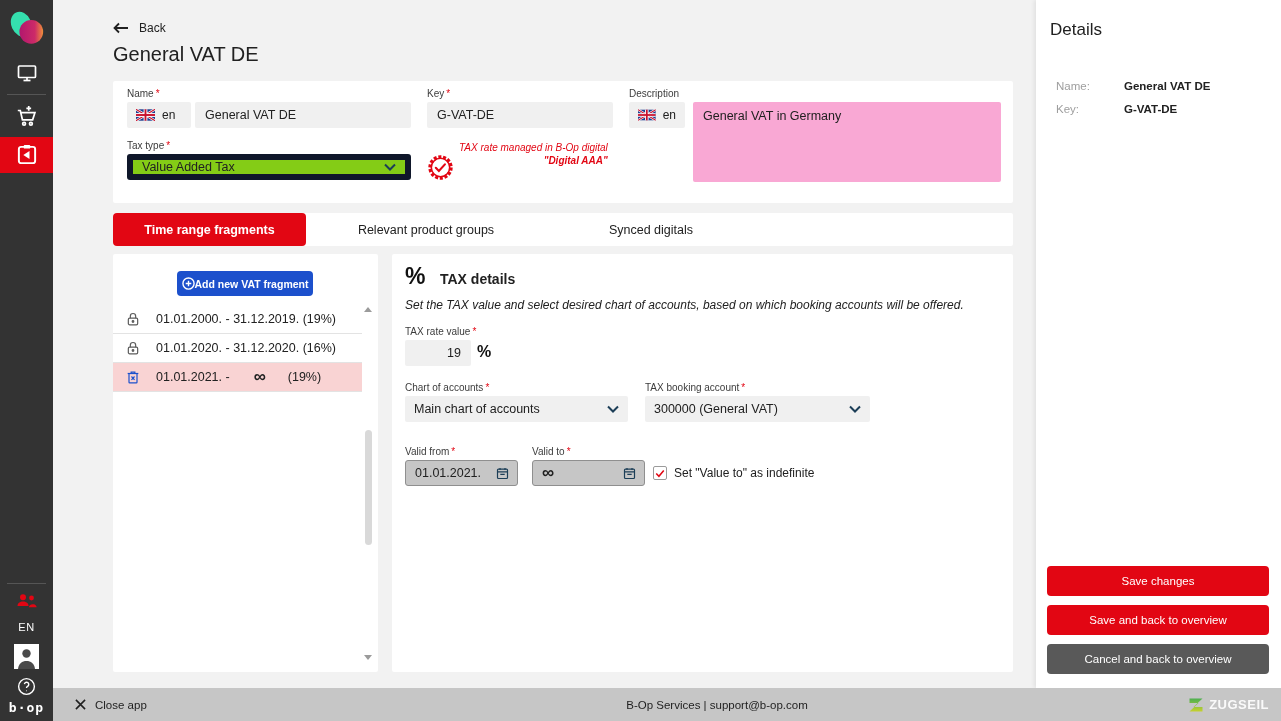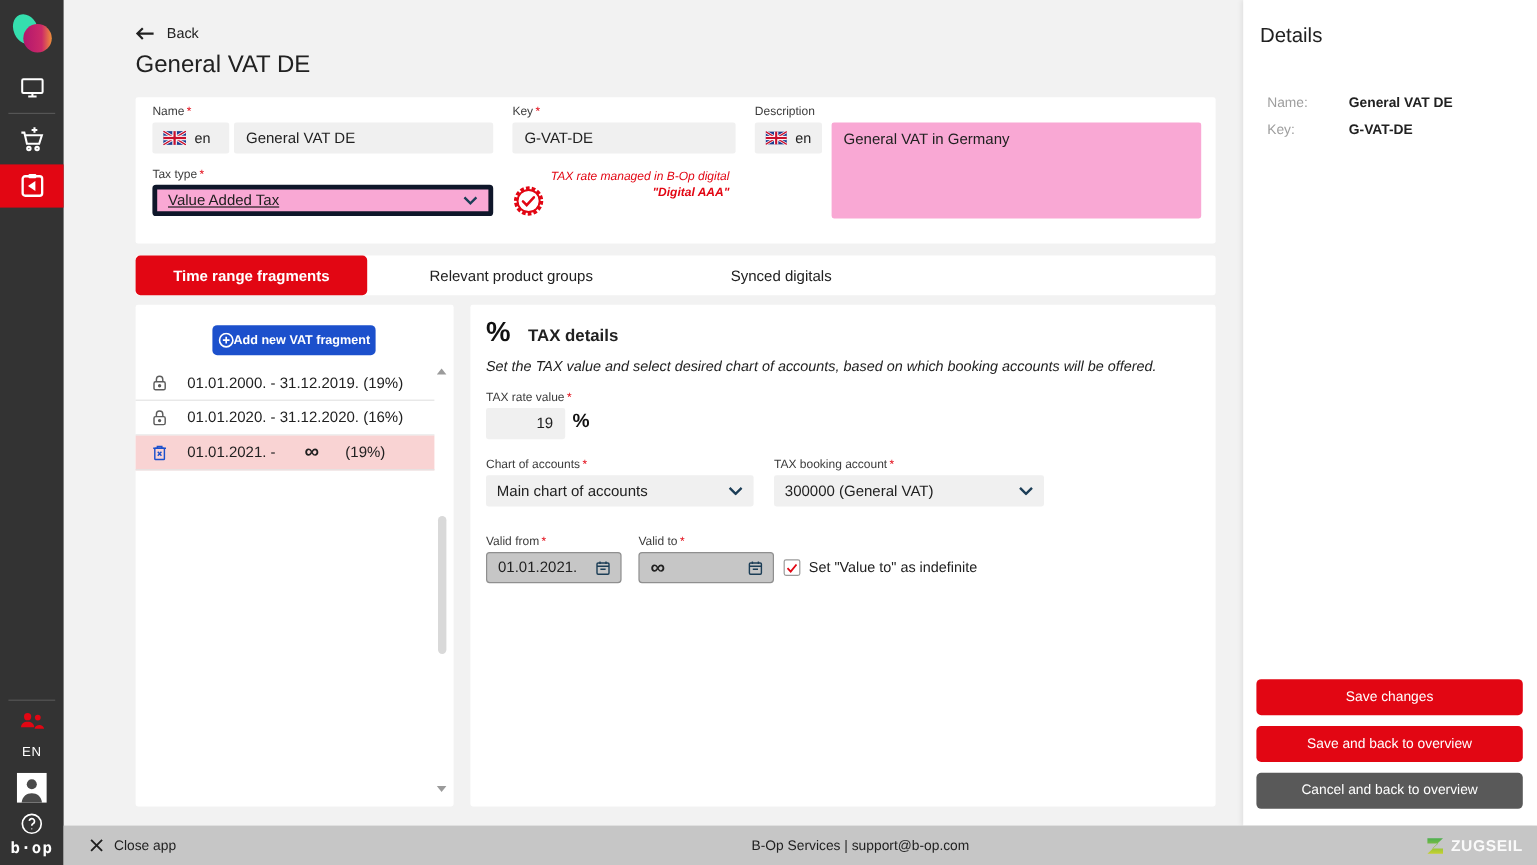--- a/index.html
+++ b/index.html
@@ -29,21 +29,21 @@
   .fld-label { position:absolute; font-size:10px; color:#3c3c3c; white-space:nowrap; }
   .req { color:#e20613; margin-left:2px; }
   .input-light { position:absolute; background:#f0f0f0; border:none; border-radius:2px;
                  font-size:12.5px; color:#212121; padding:0 10px; height:26px;
                  font-family:"Liberation Sans", sans-serif; }
   .flag-box { position:absolute; height:26px; background:#f0f0f0; border-radius:2px;
               display:flex; align-items:center; gap:7px; padding:0 9px; font-size:12px; color:#212121; }
   .select { position:absolute; height:26px; border-radius:2px; display:flex; align-items:center;
             justify-content:space-between; padding:0 9px; font-size:12.5px; color:#212121; cursor:pointer; }
   .select-light { background:#f0f0f0; }
-  .select-gray { background:#f9a8d4; border:4px solid #0f172a; border-radius:3px;text-decoration:underline; }
+  .select-gray { background:#84cc16; border:6px solid #0f172a; border-radius:3px; }
   .textarea-light { position:absolute; background:#f9a8d4; border:none; border-radius:2px; resize:none;
                     font-size:12.5px; color:#212121; padding:7px 10px; font-family:"Liberation Sans", sans-serif; }
   .managed-note { position:absolute; color:#e20613; font-size:10px; font-style:italic; line-height:13px; }
   .managed-note b { font-weight:700; }
 
   
   .tab { display:flex; align-items:center; justify-content:center; font-size:12.5px; color:#212121; cursor:pointer; }
   .tab-active { width:193px; background:#e20613; color:#fff; font-weight:700; border-radius:4px; }
   .tab-plain { width:240px; }
 

